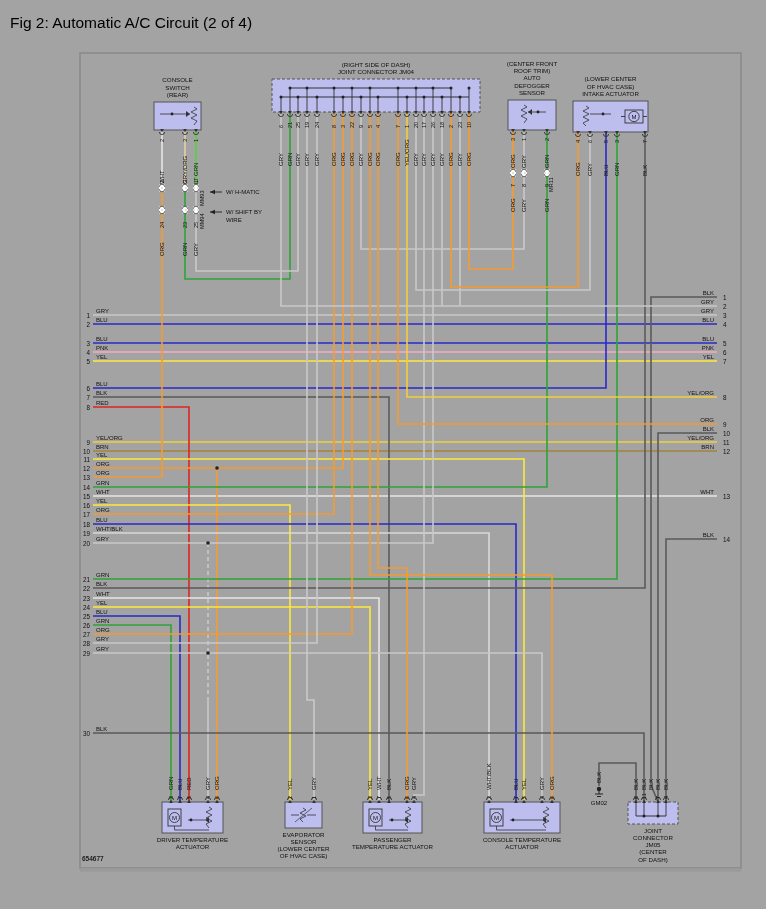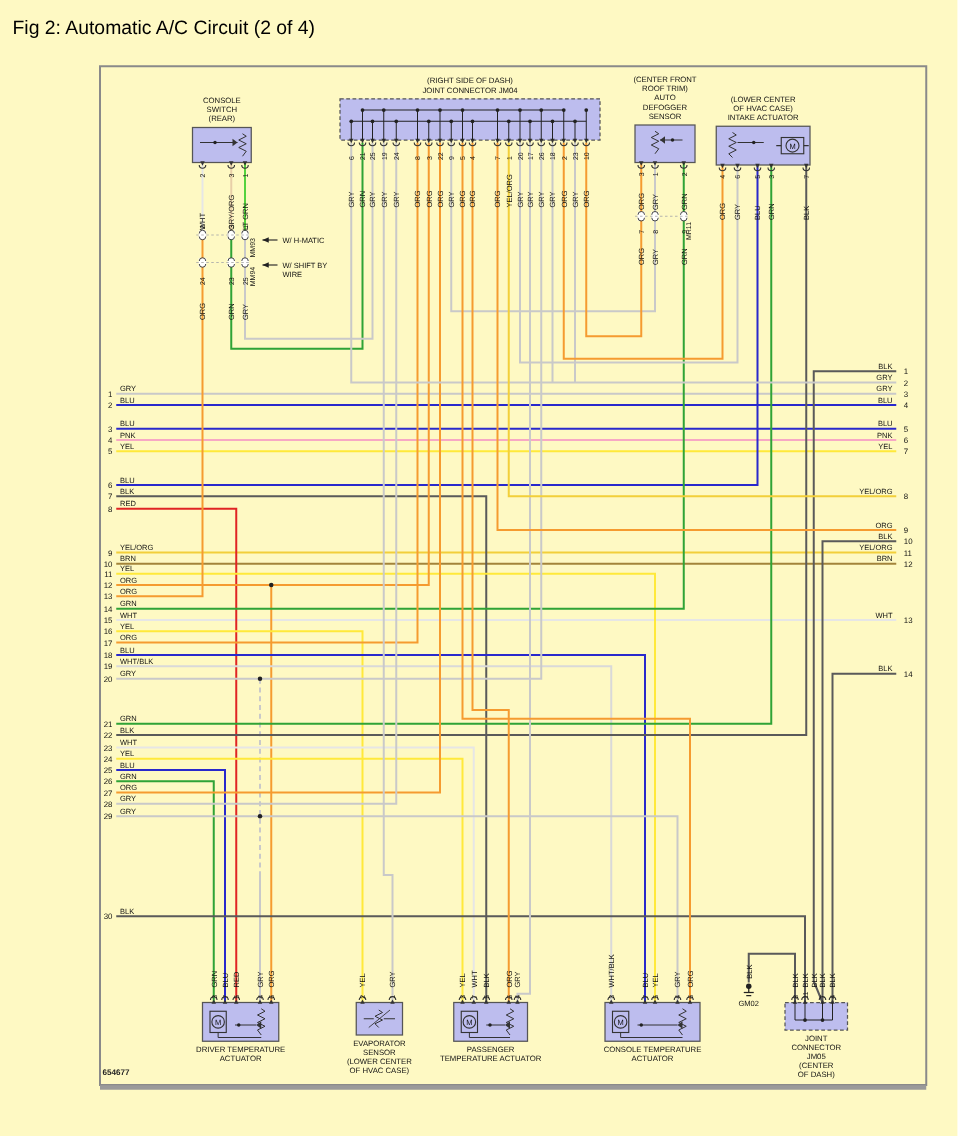--- a/index.html
+++ b/index.html
@@ -1,16 +1,16 @@
 <!DOCTYPE html>
 <html><head>
 <meta charset="utf-8">
 <style>
   html,body{margin:0;padding:0;background:#fff;}
-  #stage{position:relative;width:766px;height:909px;background:#fef9c3;overflow:hidden;
+  #stage{position:relative;width:766px;height:909px;background:#a3a3a3;overflow:hidden;
          font-family:"Liberation Sans", sans-serif;}
   #fig-title{position:absolute;left:10px;top:14px;font-size:15.5px;color:#000;}
   #doc-id{position:absolute;left:82px;top:855px;font-size:6.5px;font-weight:bold;color:#222;}
   svg text{font-family:"Liberation Sans", sans-serif;fill:#111;}
 </style>
 </head>
 <body>
 
 <div id="stage">
   <div id="fig-title">Fig 2: Automatic A/C Circuit (2 of 4)</div>

